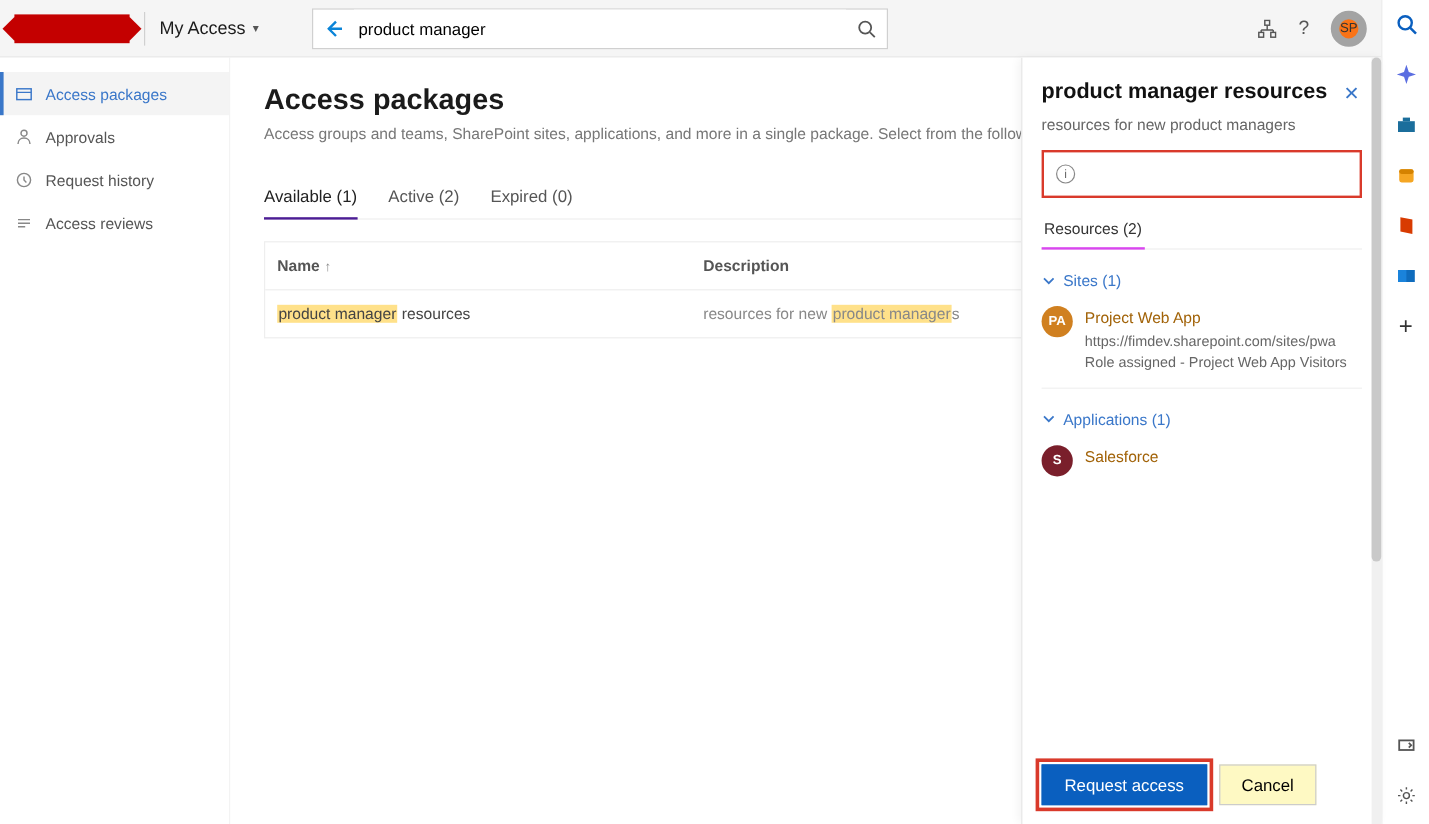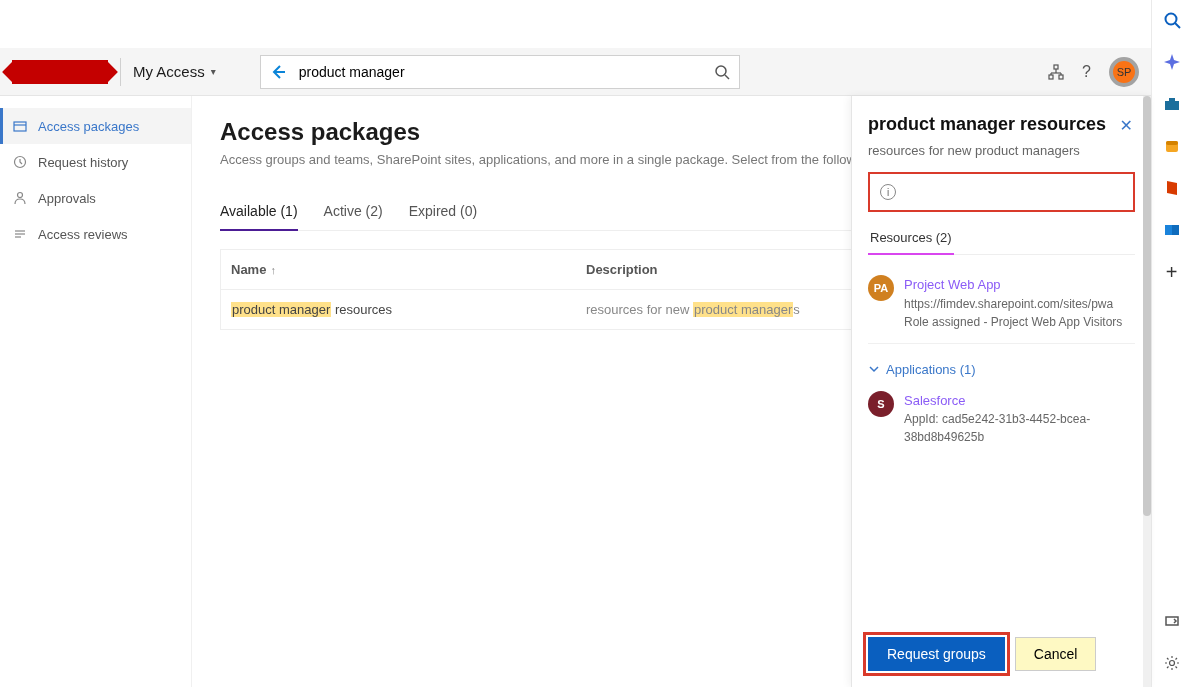--- a/index.html
+++ b/index.html
@@ -1,36 +1,36 @@
 <!DOCTYPE html>
 <html><head>
 <meta charset="utf-8">
 <style>
   * { box-sizing: border-box; margin: 0; padding: 0; font-family: "Segoe UI", Arial, sans-serif; }
   html, body { width: 1191px; height: 687px; overflow: hidden; background: #ffffff; }
   .app { display: flex; width: 100%; height: 100%; }
-  .main-col { flex: 1 1 auto; display: flex; flex-direction: column; margin-top: 48px; }
+  .main-col { flex: 1 1 auto; display: flex; flex-direction: column; }
   .side-rail { width: 40px; border-left: 1px solid #eaeaea; background: #fff; display: flex; flex-direction: column; align-items: center; padding-top: 8px; gap: 18px; }
   .side-rail .rail-icon { width: 24px; height: 24px; display:flex; align-items:center; justify-content:center; font-size: 16px; color:#333; cursor:pointer; }
   .side-rail .rail-bottom { margin-top: auto; margin-bottom: 12px; display:flex; flex-direction:column; gap:18px; align-items:center;}
   
   .appbar { height: 48px; background: #f5f5f5; border-bottom: 1px solid #e5e5e5; display:flex; align-items:center; padding: 0 12px; gap: 12px; }
   .logo { width: 96px; height: 24px; position:relative; }
   .logo .banner { position:absolute; inset:0; background:#c40000; }
   .logo .tip-l, .logo .tip-r { position:absolute; top:50%; width:14px; height:14px; background:#c40000; transform: translateY(-50%) rotate(45deg); }
   .logo .tip-l { left:-7px; } .logo .tip-r { right:-7px; }
   .vr { width:1px; height:28px; background:#d0d0d0; }
   .app-switch { display:flex; align-items:center; gap:6px; font-size: 15px; color:#1b1b1b; cursor:pointer; }
   .chev { font-size: 10px; color:#555; }
   .search-wrap { margin-left: 32px; display:flex; align-items:center; background:#fff; border:1px solid #d0d0d0; height:34px; width: 480px; }
   .search-back { width:34px; height:100%; display:flex; align-items:center; justify-content:center; color:#0a84d8; cursor:pointer; font-size:16px;}
   .search-input { flex:1; border:none; outline:none; font-size:14px; height:100%; padding: 0 4px; }
   .search-go { width:34px; height:100%; display:flex; align-items:center; justify-content:center; color:#555; cursor:pointer; }
   .appbar-right { margin-left:auto; display:flex; align-items:center; gap:18px; color:#555;}
-  .avatar-pill { width:30px; height:30px; border-radius:50%; border:4px solid #a3a3a3; display:flex; align-items:center; justify-content:center; font-size:11px; color:#333; background:#f97316;}
+  .avatar-pill { width:30px; height:30px; border-radius:50%; border:7px solid #a3a3a3; display:flex; align-items:center; justify-content:center; font-size:11px; color:#333; background:#f97316;}
   
   .body { flex:1; display:flex; min-height:0; }
   .leftnav { width: 192px; background:#fff; border-right: 1px solid #f0f0f0; padding-top: 12px; }
   .nav-item { display:flex; align-items:center; gap:10px; padding: 10px 12px; font-size: 13px; color:#555; cursor:pointer; }
   .nav-item.active { background:#f4f4f4; color:#3a77c9; position:relative; }
   .nav-item.active::before { content:""; position:absolute; left:0; top:0; bottom:0; width:3px; background:#3a77c9; }
   .nav-ico { width:16px; height:16px; display:flex; align-items:center; justify-content:center; font-size:14px; }
   
   .content { flex:1; position:relative; background:#fff; min-width:0; }
   .content-inner { padding: 22px 28px; }
@@ -62,21 +62,21 @@
   .notice .info-ico { width:16px; height:16px; border:1px solid #888; border-radius:50%; display:flex; align-items:center; justify-content:center; font-size:10px; color:#666; flex:none;}
   .panel-tabs { margin-top: 10px; border-bottom:1px solid #eee; display:flex; }
   .panel-tab { padding: 8px 2px 8px 2px; font-size:13px; color:#333; border-bottom:2px solid #d946ef; margin-bottom:-1px;}
   .group { margin-top: 12px; }
   .group-head { display:flex; align-items:center; gap:6px; color:#3a77c9; font-size:13px; cursor:pointer; padding: 6px 0; }
   .res-item { display:flex; gap:10px; padding: 8px 0 12px 0; border-bottom:1px solid #f0f0f0; }
   .res-badge { width:26px; height:26px; border-radius:50%; color:#fff; font-size:11px; display:flex; align-items:center; justify-content:center; flex:none; font-weight:600;}
   .res-badge.orange { background:#d08020; }
   .res-badge.maroon { background:#7a1f2b; }
   .res-info { font-size:12px; color:#666; line-height:1.5; min-width:0; }
-  .res-info .res-name { font-size:13px; color:#8b5cf6; }
+  .res-info .res-name { font-size:13px; color:#a16207; }
   .res-info .url { word-break: break-all; }
   .panel-footer { padding: 12px 16px 16px 16px; display:flex; gap:10px; }
   .btn { height:34px; padding: 0 18px; font-size:14px; border:1px solid #ccc; background:#fef9c3; cursor:pointer; display:flex; align-items:center; justify-content:center;}
   .btn.primary { background:#0a5fbf; color:#fff; border-color:#0a5fbf; outline:3px solid #d93a2b; outline-offset:2px;}
   svg { display:block; }
 </style>
 </head>
 <body>
 
 <div class="app">
@@ -133,34 +133,34 @@
             <svg width="14" height="14" viewBox="0 0 14 14" stroke="#3a77c9" fill="none" stroke-width="1.2">
                 <rect x="1" y="3" width="12" height="9"></rect>
                 <line x1="1" y1="6" x2="13" y2="6"></line>
               </svg>
           </span>
           <span>Access packages</span>
         </div>
         <div class="nav-item">
           <span class="nav-ico">
             <svg width="14" height="14" viewBox="0 0 14 14" stroke="#888" fill="none" stroke-width="1.2">
+                <circle cx="7" cy="4" r="2.5"></circle>
+                <path d="M2 13c0-3 2-5 5-5s5 2 5 5"></path>
+              </svg>
+          </span>
+          <span>Approvals</span>
+        </div>
+        <div class="nav-item">
+          <span class="nav-ico">
+            <svg width="14" height="14" viewBox="0 0 14 14" stroke="#888" fill="none" stroke-width="1.2">
                 <circle cx="7" cy="7" r="5.5"></circle>
                 <polyline points="7,4 7,7 9,9"></polyline>
               </svg>
           </span>
           <span>Request history</span>
-        </div>
-        <div class="nav-item">
-          <span class="nav-ico">
-            <svg width="14" height="14" viewBox="0 0 14 14" stroke="#888" fill="none" stroke-width="1.2">
-                <circle cx="7" cy="4" r="2.5"></circle>
-                <path d="M2 13c0-3 2-5 5-5s5 2 5 5"></path>
-              </svg>
-          </span>
-          <span>Approvals</span>
         </div>
         <div class="nav-item">
           <span class="nav-ico">
             <svg width="14" height="14" viewBox="0 0 14 14" stroke="#888" fill="none" stroke-width="1.2">
                 <line x1="2" y1="4" x2="12" y2="4"></line>
                 <line x1="2" y1="7" x2="12" y2="7"></line>
                 <line x1="2" y1="10" x2="8" y2="10"></line>
               </svg>
           </span>
           <span>Access reviews</span>
@@ -208,20 +208,28 @@
 
             <div class="notice">
               <span class="info-ico">i</span>
             </div>
 
             <div class="panel-tabs">
               <div class="panel-tab">Resources (2)</div>
             </div>
 
             <div class="group">
+              <div class="group-head">
+                <span style="color:#3a77c9;">
+                  <svg width="12" height="12" viewBox="0 0 12 12">
+                      <polyline points="2,4 6,8 10,4" stroke="#3a77c9" stroke-width="1.5" fill="none"></polyline>
+                    </svg>
+                </span>
+                <span>Sites (1)</span>
+              </div>
               <div class="res-item">
                 <div class="res-badge orange">PA</div>
                 <div class="res-info">
                   <div class="res-name">Project Web App</div>
                   <div class="url">https://fimdev.sharepoint.com/sites/pwa</div>
                   <div>Role assigned - Project Web App Visitors</div>
                 </div>
               </div>
             </div>
 
@@ -231,28 +239,27 @@
                   <svg width="12" height="12" viewBox="0 0 12 12">
                       <polyline points="2,4 6,8 10,4" stroke="#3a77c9" stroke-width="1.5" fill="none"></polyline>
                     </svg>
                 </span>
                 <span>Applications (1)</span>
               </div>
               <div class="res-item" style="border-bottom:none;">
                 <div class="res-badge maroon">S</div>
                 <div class="res-info">
                   <div class="res-name">Salesforce</div>
-                  <div>AppId: cad5e242-31b3-4452-bcea-38bd8b49625b</div>
                 </div>
               </div>
             </div>
           </div>
 
           <div class="panel-footer">
-            <button class="btn primary">Request groups</button>
+            <button class="btn primary">Request access</button>
             <button class="btn">Cancel</button>
           </div>
 
           <div class="panel-scrollhint">
               <div class="thumb"></div>
             </div>
         </div>
       </div>
     </div>
   </div>

